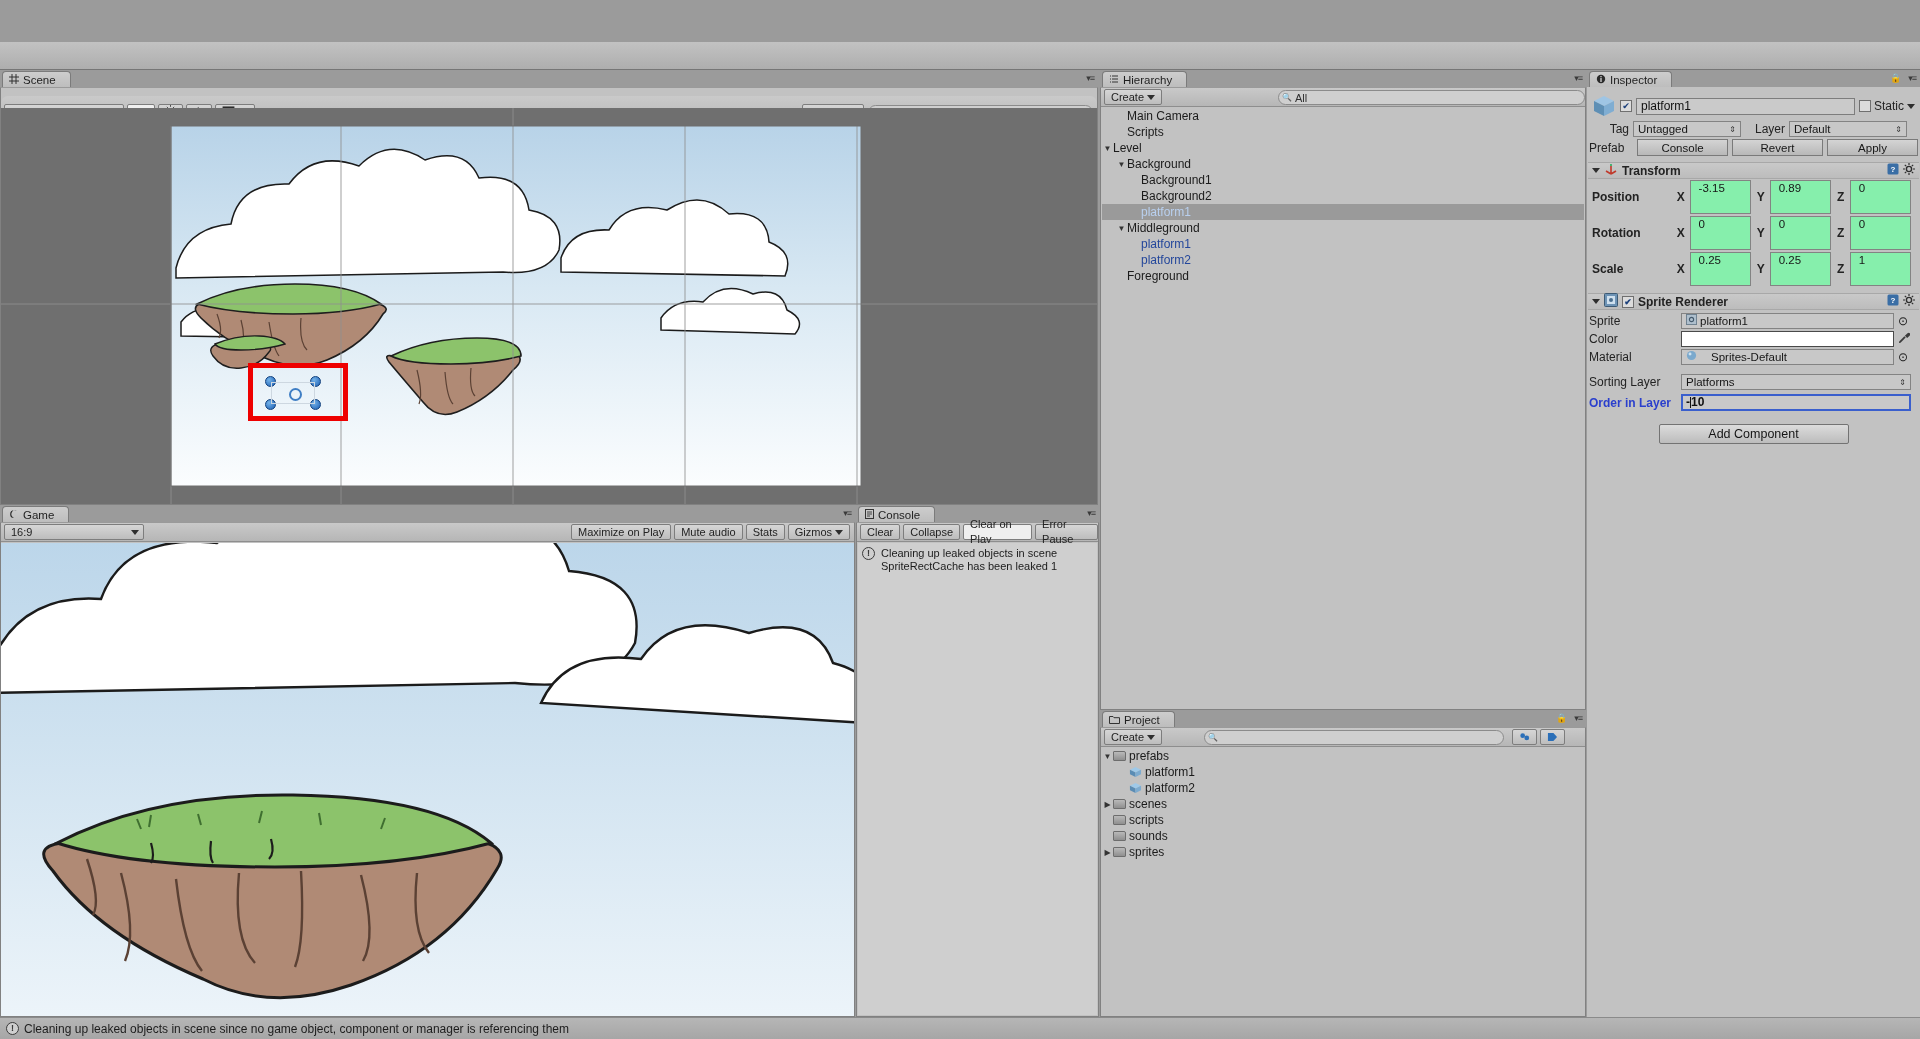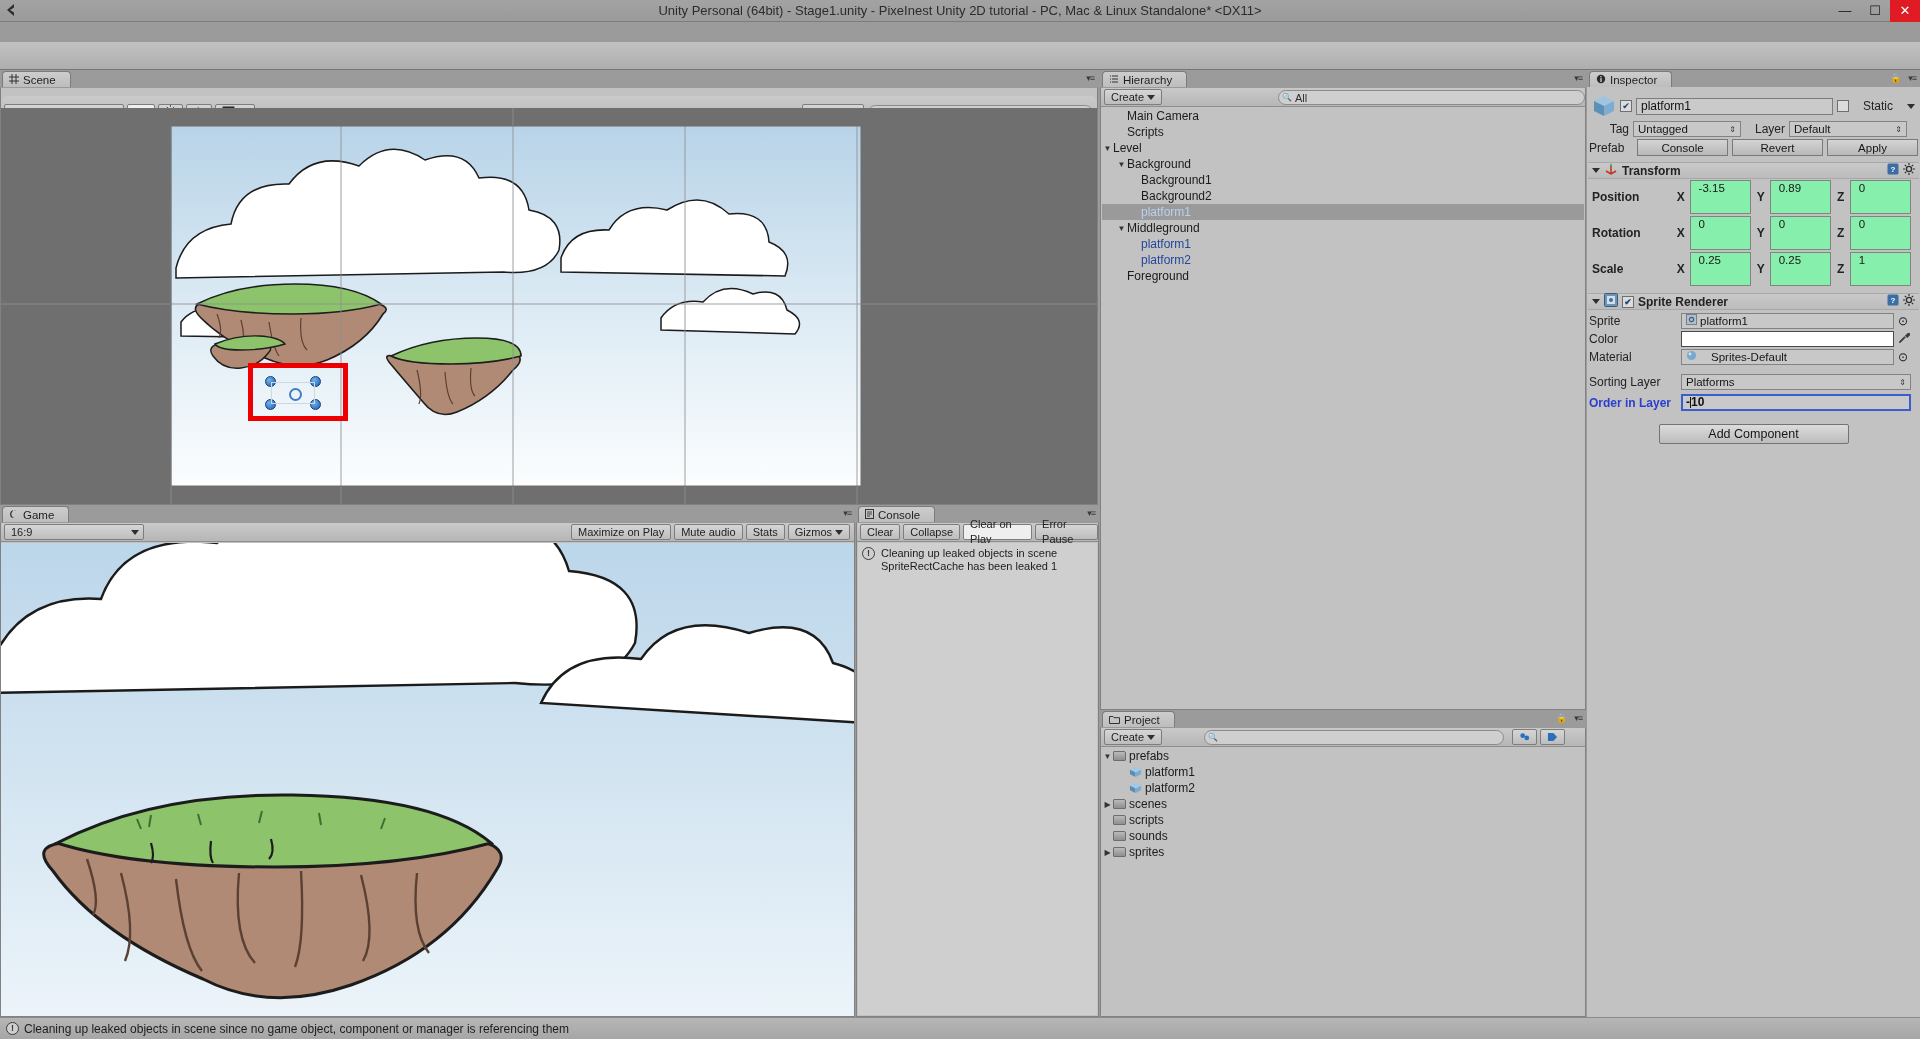--- a/index.html
+++ b/index.html
@@ -191,21 +191,21 @@
   .obj-cube { width:24px; height:24px; flex:none; }
   .chk {
     width:12px; height:12px; border:1px solid #6f6f6f; background:#dcdcdc;
     display:flex; align-items:center; justify-content:center; font-size:9px;
     color:#1b3f7a; flex:none;
   }
   .nameinput {
     flex:1; height:17px; border:1px solid #7d7d7d; background:#cacaca;
     font-size:12px; line-height:16px; padding-left:4px; color:#121212;
   }
-  .staticbox { display:flex; align-items:center; gap:14px; font-size:12px;justify-content:flex-end; }
+  .staticbox { display:flex; align-items:center; gap:3px; font-size:12px;justify-content:flex-end; }
   .insp-row { display:flex; align-items:center; gap:4px; padding:1px 1px; font-size:12px; }
   .lbl-r { text-align:right; }
   .field {
     height:16px; border:1px solid #838383; background:#c8c8c8;
     font-size:11.5px; line-height:15px; padding-left:4px; color:#161616;
     position:relative; display:flex; align-items:center;
   }
   .field.drop .caret2 {
     position:absolute; right:4px; top:3px; font-size:8px; color:#333; line-height:9px;
   }
@@ -258,33 +258,20 @@
     position:absolute; width:11px; height:11px; border-radius:50%;
     background:radial-gradient(circle at 35% 32%, #74b2e8, #1a5fb4);
     border:1px solid #0f3f7d;
   }
 </style>
 </head>
 <body>
 
 <div class="app">
 
-  <div class="titlebar">
-    <div class="tb-logo">
-      <svg width="16" height="16" viewBox="0 0 16 16">
-          <polygon points="2,8 9,2 9,5.5 5,8 9,10.5 9,14" fill="#2c2c2c"></polygon>
-        </svg>
-    </div>
-    <div class="tb-title">Unity Personal (64bit) - Stage1.unity - PixeInest Unity 2D tutorial - PC, Mac &amp; Linux Standalone* &lt;DX11&gt;</div>
-    <div class="tb-btns">
-      <div class="tb-btn">—</div>
-      <div class="tb-btn">☐</div>
-      <div class="tb-btn close">✕</div>
-    </div>
-  </div>
 
 
   <div class="toolbar">
     <div class="tool-group" style="left:8px; top:45px;">
       <div class="tbtn">
         <svg width="15" height="15" viewBox="0 0 16 16">
             <path d="M4 9V5a1 1 0 012 0v3V3a1 1 0 012 0v5V3.5a1 1 0 012 0V8V5a1 1 0 012 0v5c0 3-2 4.5-4 4.5S4 12 4 9z" fill="none" stroke="#222" stroke-width="1.1"></path>
           </svg>
       </div>
       <div class="tbtn">

